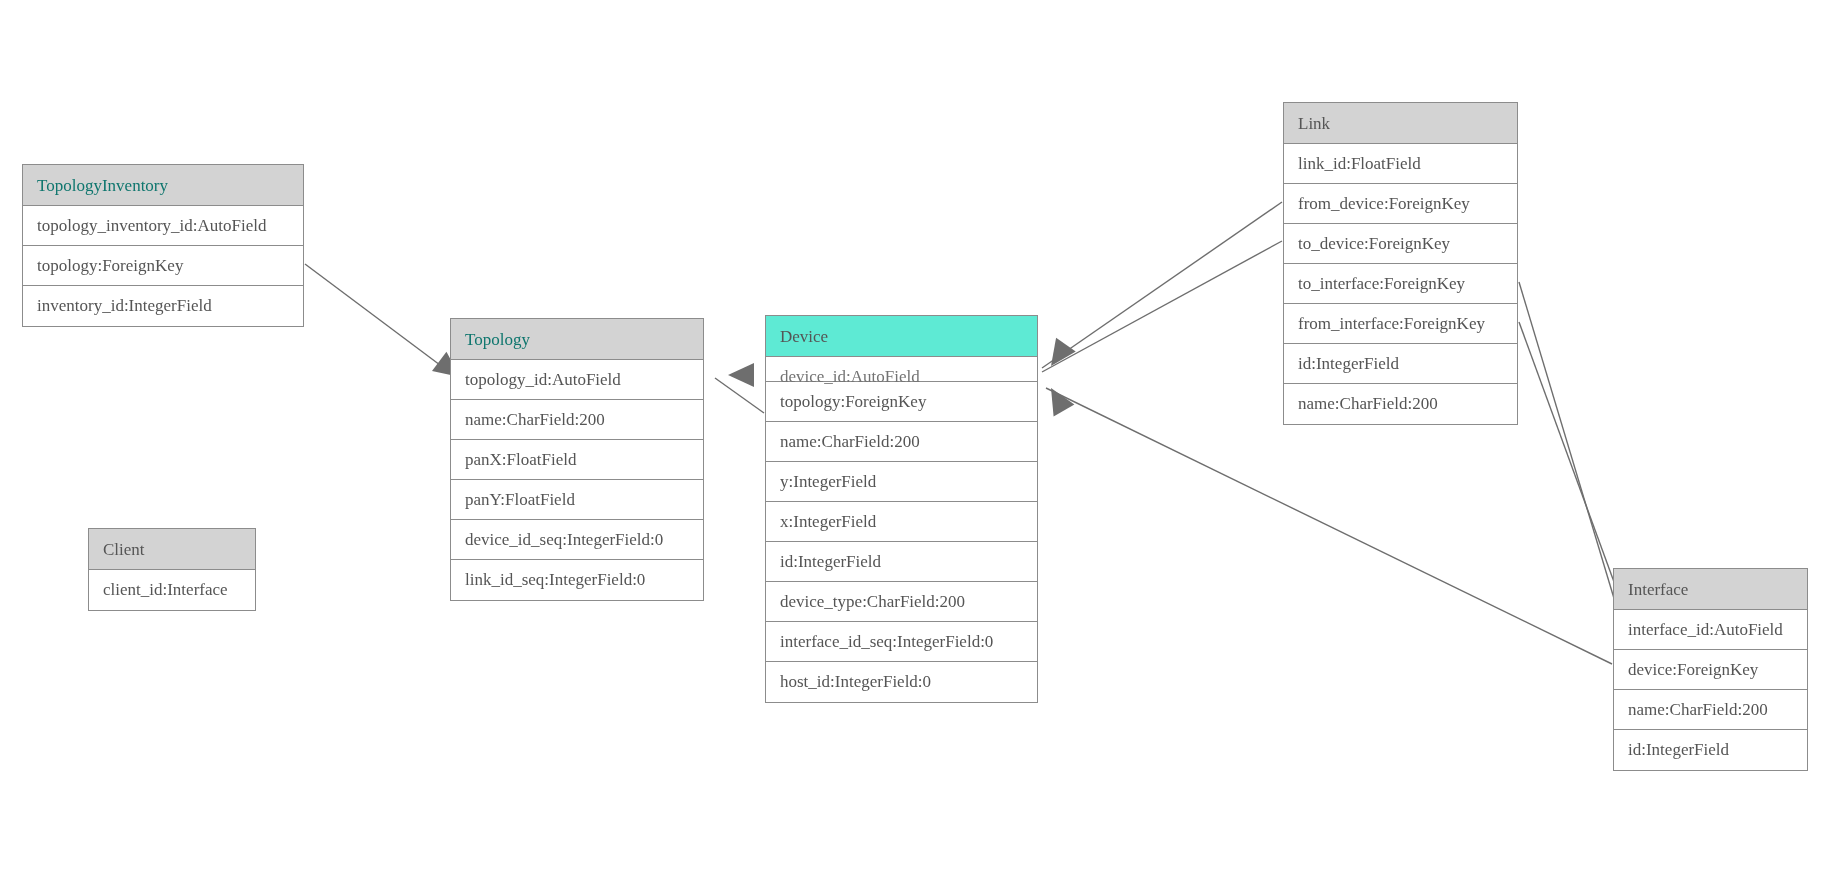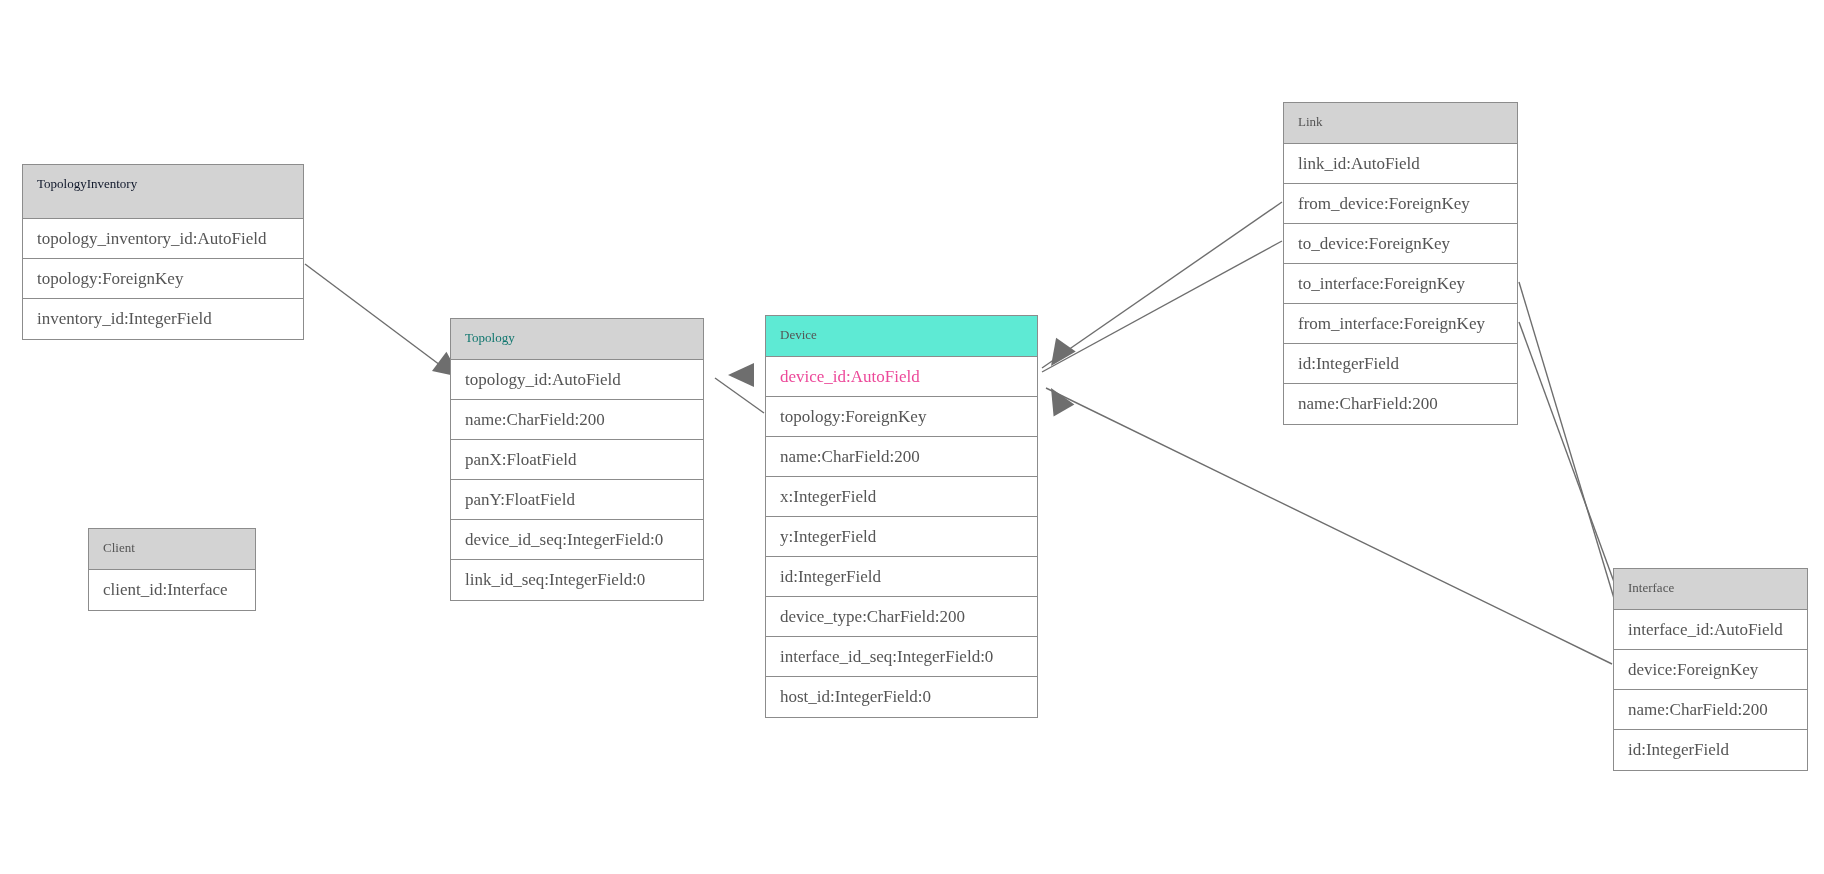--- a/index.html
+++ b/index.html
@@ -27,21 +27,21 @@
     position: absolute;
     box-sizing: border-box;
     border: 1px solid #8c8c8c;
     background: #ffffff;
   }
   .entity-header {
     box-sizing: border-box;
     background: #d3d3d3;
     border-bottom: 1px solid #8c8c8c;
     color: #555555;
-    font-size: 13px;
+    font-size: 17px;
     line-height: 1;
     padding: 12px 8px 12px 14px;
     white-space: nowrap;
   }
   .entity-field {
     box-sizing: border-box;
     border-bottom: 1px solid #8c8c8c;
     background: #ffffff;
     color: #555555;
     font-size: 17px;
@@ -68,53 +68,53 @@
       <path d="M 1519,322 L 1629,623" stroke="#6e6e6e" stroke-width="1.4" fill="none"></path>
       <polygon points="0,0 -26,-12 -26,12" fill="#6e6e6e" transform="translate(728,375) rotate(180)"></polygon>
       <polygon points="0,0 -26,-12 -26,12" fill="#6e6e6e" transform="translate(460,377) rotate(37)"></polygon>
       <polygon points="0,0 -26,-12 -26,12" fill="#6e6e6e" transform="translate(1051,366) rotate(125)"></polygon>
       <polygon points="0,0 -26,-12 -26,12" fill="#6e6e6e" transform="translate(1051,388) rotate(240)"></polygon>
       <polygon points="0,0 -26,-12 -26,12" fill="#6e6e6e" transform="translate(1622,620) rotate(110)"></polygon>
     </svg>
 
   <div id="entity-layer">
       <div class="entity" style="left: 22px; top: 164px; width: 282px; border-color: rgb(140, 140, 140); background: rgb(255, 255, 255);">
-        <div class="entity-header" style="background: rgb(211, 211, 211); color: #0f172a; border-bottom-color: rgb(140, 140, 140); height: 54px;">TopologyInventory</div>
+        <div class="entity-header" style="background: rgb(211, 211, 211); color: #0f766e; border-bottom-color: rgb(140, 140, 140); height: 41px;">TopologyInventory</div>
         <div class="entity-field" style="color: rgb(85, 85, 85); border-bottom-color: rgb(140, 140, 140); height: 40px;">topology_inventory_id:AutoField</div>
         <div class="entity-field" style="color: rgb(85, 85, 85); border-bottom-color: rgb(140, 140, 140); height: 40px;">topology:ForeignKey</div>
         <div class="entity-field last" style="color: rgb(85, 85, 85); border-bottom-color: rgb(140, 140, 140); height: 40px;">inventory_id:IntegerField</div>
       </div>
       <div class="entity" style="left: 88px; top: 528px; width: 168px; border-color: rgb(140, 140, 140); background: rgb(255, 255, 255);">
         <div class="entity-header" style="background: rgb(211, 211, 211); color: rgb(85, 85, 85); border-bottom-color: rgb(140, 140, 140); height: 41px;">Client</div>
         <div class="entity-field last" style="color: rgb(85, 85, 85); border-bottom-color: rgb(140, 140, 140); height: 40px;">client_id:Interface</div>
       </div>
       <div class="entity" style="left: 450px; top: 318px; width: 254px; border-color: rgb(140, 140, 140); background: rgb(255, 255, 255);">
         <div class="entity-header" style="background: rgb(211, 211, 211); color: #0f766e; border-bottom-color: rgb(140, 140, 140); height: 41px;">Topology</div>
         <div class="entity-field" style="color: rgb(85, 85, 85); border-bottom-color: rgb(140, 140, 140); height: 40px;">topology_id:AutoField</div>
         <div class="entity-field" style="color: rgb(85, 85, 85); border-bottom-color: rgb(140, 140, 140); height: 40px;">name:CharField:200</div>
         <div class="entity-field" style="color: rgb(85, 85, 85); border-bottom-color: rgb(140, 140, 140); height: 40px;">panX:FloatField</div>
         <div class="entity-field" style="color: rgb(85, 85, 85); border-bottom-color: rgb(140, 140, 140); height: 40px;">panY:FloatField</div>
         <div class="entity-field" style="color: rgb(85, 85, 85); border-bottom-color: rgb(140, 140, 140); height: 40px;">device_id_seq:IntegerField:0</div>
         <div class="entity-field last" style="color: rgb(85, 85, 85); border-bottom-color: rgb(140, 140, 140); height: 40px;">link_id_seq:IntegerField:0</div>
       </div>
       <div class="entity" style="left: 765px; top: 315px; width: 273px; border-color: rgb(140, 140, 140); background: rgb(255, 255, 255);">
         <div class="entity-header" style="background: #5eead4; color: rgb(85, 85, 85); border-bottom-color: rgb(140, 140, 140); height: 41px;">Device</div>
-        <div class="entity-field" style="color: #ec4899; border-bottom-color: rgb(140, 140, 140); height: 40px;">device_id:AutoField</div>
+        <div class="entity-field" style="color: #737373; border-bottom-color: rgb(140, 140, 140); height: 25px;">device_id:AutoField</div>
         <div class="entity-field" style="color: rgb(85, 85, 85); border-bottom-color: rgb(140, 140, 140); height: 40px;">topology:ForeignKey</div>
         <div class="entity-field" style="color: rgb(85, 85, 85); border-bottom-color: rgb(140, 140, 140); height: 40px;">name:CharField:200</div>
+        <div class="entity-field" style="color: rgb(85, 85, 85); border-bottom-color: rgb(140, 140, 140); height: 40px;">y:IntegerField</div>
         <div class="entity-field" style="color: rgb(85, 85, 85); border-bottom-color: rgb(140, 140, 140); height: 40px;">x:IntegerField</div>
-        <div class="entity-field" style="color: rgb(85, 85, 85); border-bottom-color: rgb(140, 140, 140); height: 40px;">y:IntegerField</div>
         <div class="entity-field" style="color: rgb(85, 85, 85); border-bottom-color: rgb(140, 140, 140); height: 40px;">id:IntegerField</div>
         <div class="entity-field" style="color: rgb(85, 85, 85); border-bottom-color: rgb(140, 140, 140); height: 40px;">device_type:CharField:200</div>
         <div class="entity-field" style="color: rgb(85, 85, 85); border-bottom-color: rgb(140, 140, 140); height: 40px;">interface_id_seq:IntegerField:0</div>
         <div class="entity-field last" style="color: rgb(85, 85, 85); border-bottom-color: rgb(140, 140, 140); height: 40px;">host_id:IntegerField:0</div>
       </div>
       <div class="entity" style="left: 1283px; top: 102px; width: 235px; border-color: rgb(140, 140, 140); background: rgb(255, 255, 255);">
         <div class="entity-header" style="background: rgb(211, 211, 211); color: rgb(85, 85, 85); border-bottom-color: rgb(140, 140, 140); height: 41px;">Link</div>
-        <div class="entity-field" style="color: rgb(85, 85, 85); border-bottom-color: rgb(140, 140, 140); height: 40px;">link_id:AutoField</div>
+        <div class="entity-field" style="color: rgb(85, 85, 85); border-bottom-color: rgb(140, 140, 140); height: 40px;">link_id:FloatField</div>
         <div class="entity-field" style="color: rgb(85, 85, 85); border-bottom-color: rgb(140, 140, 140); height: 40px;">from_device:ForeignKey</div>
         <div class="entity-field" style="color: rgb(85, 85, 85); border-bottom-color: rgb(140, 140, 140); height: 40px;">to_device:ForeignKey</div>
         <div class="entity-field" style="color: rgb(85, 85, 85); border-bottom-color: rgb(140, 140, 140); height: 40px;">to_interface:ForeignKey</div>
         <div class="entity-field" style="color: rgb(85, 85, 85); border-bottom-color: rgb(140, 140, 140); height: 40px;">from_interface:ForeignKey</div>
         <div class="entity-field" style="color: rgb(85, 85, 85); border-bottom-color: rgb(140, 140, 140); height: 40px;">id:IntegerField</div>
         <div class="entity-field last" style="color: rgb(85, 85, 85); border-bottom-color: rgb(140, 140, 140); height: 40px;">name:CharField:200</div>
       </div>
       <div class="entity" style="left: 1613px; top: 568px; width: 195px; border-color: rgb(140, 140, 140); background: rgb(255, 255, 255);">
         <div class="entity-header" style="background: rgb(211, 211, 211); color: rgb(85, 85, 85); border-bottom-color: rgb(140, 140, 140); height: 41px;">Interface</div>
         <div class="entity-field" style="color: rgb(85, 85, 85); border-bottom-color: rgb(140, 140, 140); height: 40px;">interface_id:AutoField</div>

